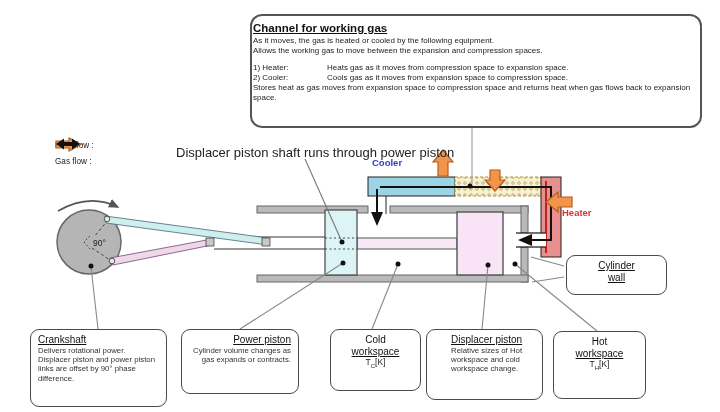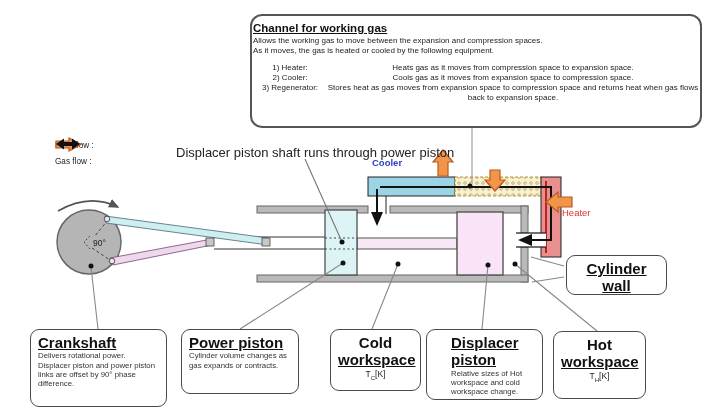--- a/index.html
+++ b/index.html
@@ -1,42 +1,42 @@
 <!DOCTYPE html>
 <html><head>
 <meta charset="utf-8">
 <style>
   html,body{margin:0;padding:0;background:#fff;}
   #stage{position:relative;width:720px;height:412px;background:#ffffff;overflow:hidden;
          font-family:"Liberation Sans", sans-serif;color:#222;}
   svg{position:absolute;left:0;top:0;}
   .callout{position:absolute;background:#fff;border:1.6px solid #4a4a4a;border-radius:9px;
            padding:4px 7px;font-size:7.8px;line-height:1.2;color:#333;box-sizing:border-box;}
-  .callout .ttl{font-weight:bold;font-size:15px;color:#111;text-decoration:underline;line-height:1.15;}
+  .callout .ttl{font-weight:normal;font-size:10px;color:#111;text-decoration:underline;line-height:1.15;}
   .center{text-align:center;}
   .center .ttl{text-decoration:none;}
   .center .ttl .u{text-decoration:underline;}
   .temp{font-size:8.5px;color:#222;}
   .temp sub{font-size:6px;}
   #channel-box{position:absolute;left:250px;top:14px;width:452px;height:114px;background:#fff;
                border:2px solid #555;border-radius:12px;padding:6px 1px;box-sizing:border-box;}
   #channel-box .ttl{font-weight:bold;font-size:11.5px;text-decoration:underline;color:#111;}
   #channel-box .intro{font-size:8px;line-height:1.3;margin-top:2px;}
   .eq-row{display:flex;font-size:8px;line-height:1.25;}
   .eq-row .lbl{width:74px;flex:0 0 74px;}
   .eq-row .txt{flex:1;}
-  .eq-list{margin-top:6px;text-align:center;}
+  .eq-list{margin-top:6px;}
   .legend{position:absolute;left:55px;top:137px;font-size:8.2px;}
   .legend .row{display:flex;align-items:center;height:16px;}
   .legend .row span{width:54px;display:inline-block;}
   .note{position:absolute;left:176px;top:145px;font-size:13px;color:#222;}
   .lbl-cooler{position:absolute;left:372px;top:157px;font-weight:bold;font-size:9.5px;color:#2b3fbf;}
   .lbl-regen{position:absolute;left:476px;top:146px;font-weight:bold;font-size:9.5px;
              color:#c9a227;line-height:1.15;}
-  .lbl-heater{position:absolute;left:562px;top:207px;font-weight:normal;font-size:9.5px;color:#e03030;}
+  .lbl-heater{position:absolute;left:562px;top:207px;font-weight:bold;font-size:9.5px;color:#e03030;}
 </style>
 </head>
 <body>
 
 <div id="stage">
 
   <svg width="720" height="412" viewBox="0 0 720 412">
     <defs>
       <marker id="ah" markerWidth="8" markerHeight="8" refX="6" refY="3" orient="auto">
         <path d="M0,0 L7,3 L0,6 Z" fill="#111"></path>
@@ -127,49 +127,48 @@
       <span>Gas flow :</span>
       <svg width="28" height="14">
         <polygon points="1,7 9,1.5 9,5 17,5 17,1.5 25,7 17,12.5 17,9 9,9 9,12.5" fill="#111"></polygon>
       </svg>
     </div>
   </div>
 
   <div id="channel-box">
     <div class="ttl">Channel for working gas</div>
     <div class="intro">
+      <div>As it moves, the gas is heated or cooled by the following equipment.</div>
       <div>Allows the working gas to move between the expansion and compression spaces.</div>
-      <div>As it moves, the gas is heated or cooled by the following equipment.</div>
     </div>
     <div class="eq-list">
       <div class="eq-row">
         <div class="lbl">1) Heater:</div>
         <div class="txt">Heats gas as it moves from compression space to expansion space.</div>
       </div>
       <div class="eq-row">
         <div class="lbl">2) Cooler:</div>
         <div class="txt">Cools gas as it moves from expansion space to compression space.</div>
       </div>
       <div class="eq-row">
-        <div class="lbl">3) Regenerator:</div>
         <div class="txt">Stores heat as gas moves from expansion space to compression space and returns heat when gas flows back to expansion space.</div>
       </div>
     </div>
   </div>
 
   <div class="note">Displacer piston shaft runs through power piston</div>
   <div class="lbl-cooler">Cooler</div>
   <div class="lbl-heater">Heater</div>
 
   <div class="callout" style="left:30px;top:329px;width:137px;height:78px;">
     <div class="ttl">Crankshaft</div>
     <div>Delivers rotational power. Displacer piston and power piston links are offset by 90° phase difference.</div>
   </div>
 
-  <div class="callout" style="left:181px;top:329px;width:118px;height:65px;">
+  <div class="callout" style="left:181px;top:329px;width:118px;height:65px;text-align:right;">
     <div class="ttl">Power piston</div>
     <div>Cylinder volume changes as gas expands or contracts.</div>
   </div>
 
   <div class="callout center" style="left:330px;top:329px;width:91px;height:62px;">
     <div class="ttl">
       <div>Cold</div>
       <div class="u">workspace</div>
     </div>
     <div class="temp"><span>T</span><sub>C</sub><span>[K]</span></div>

